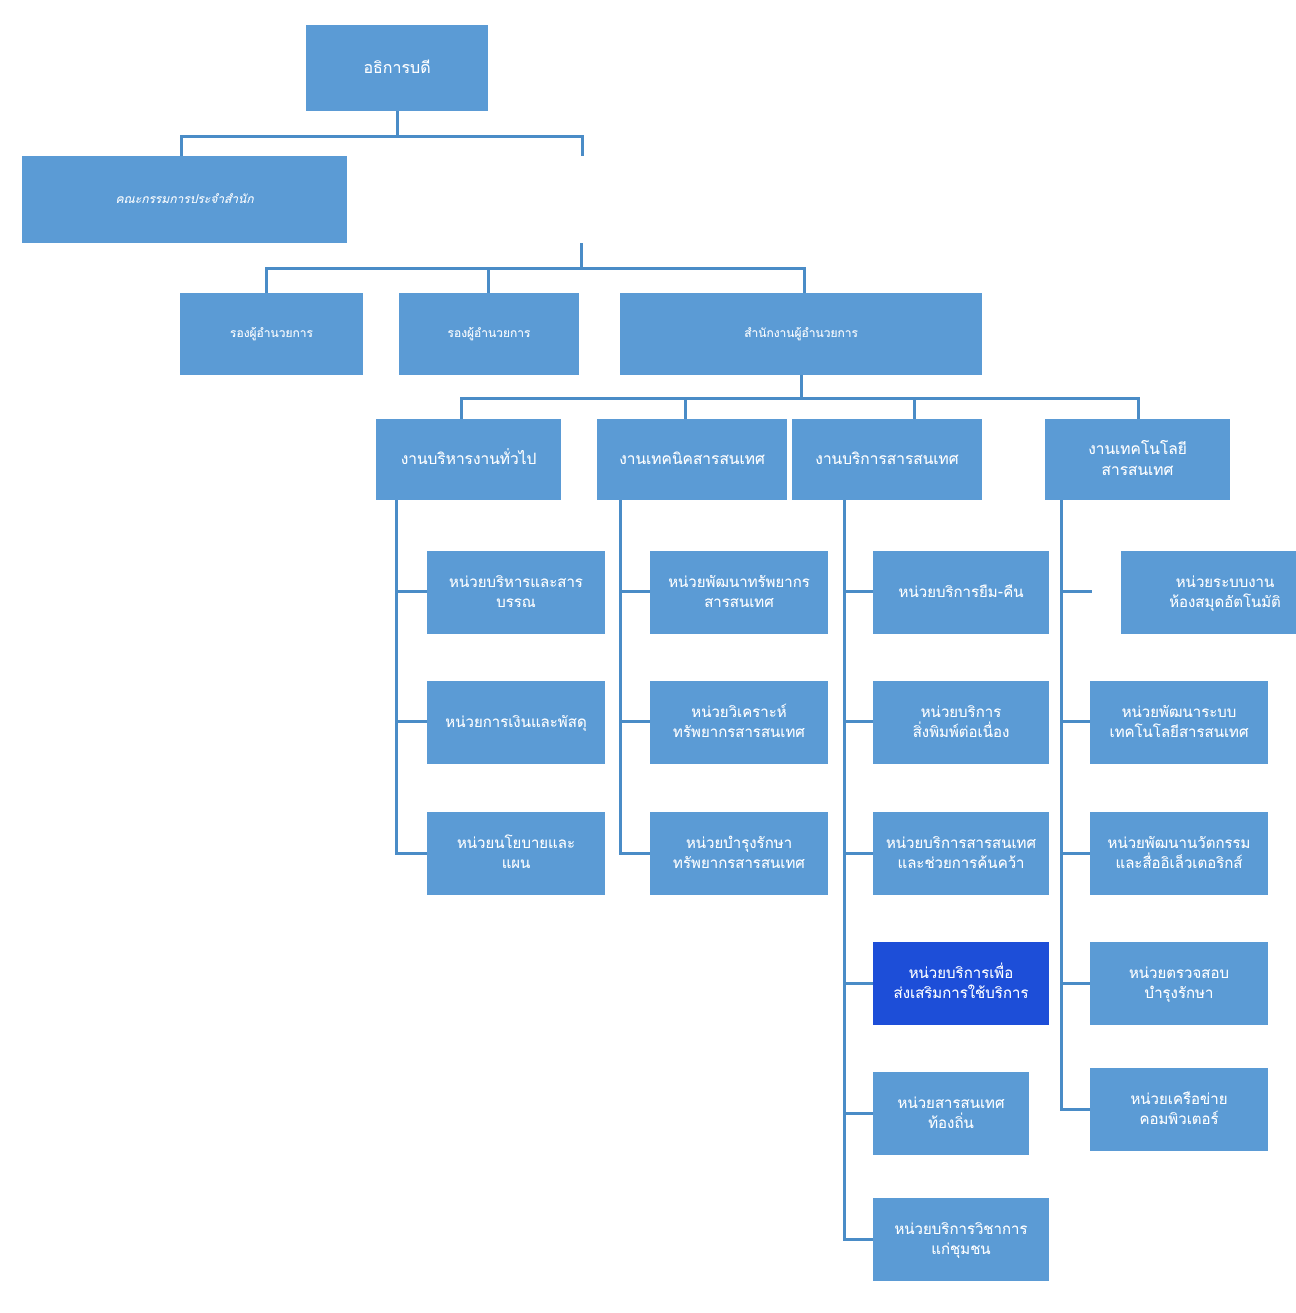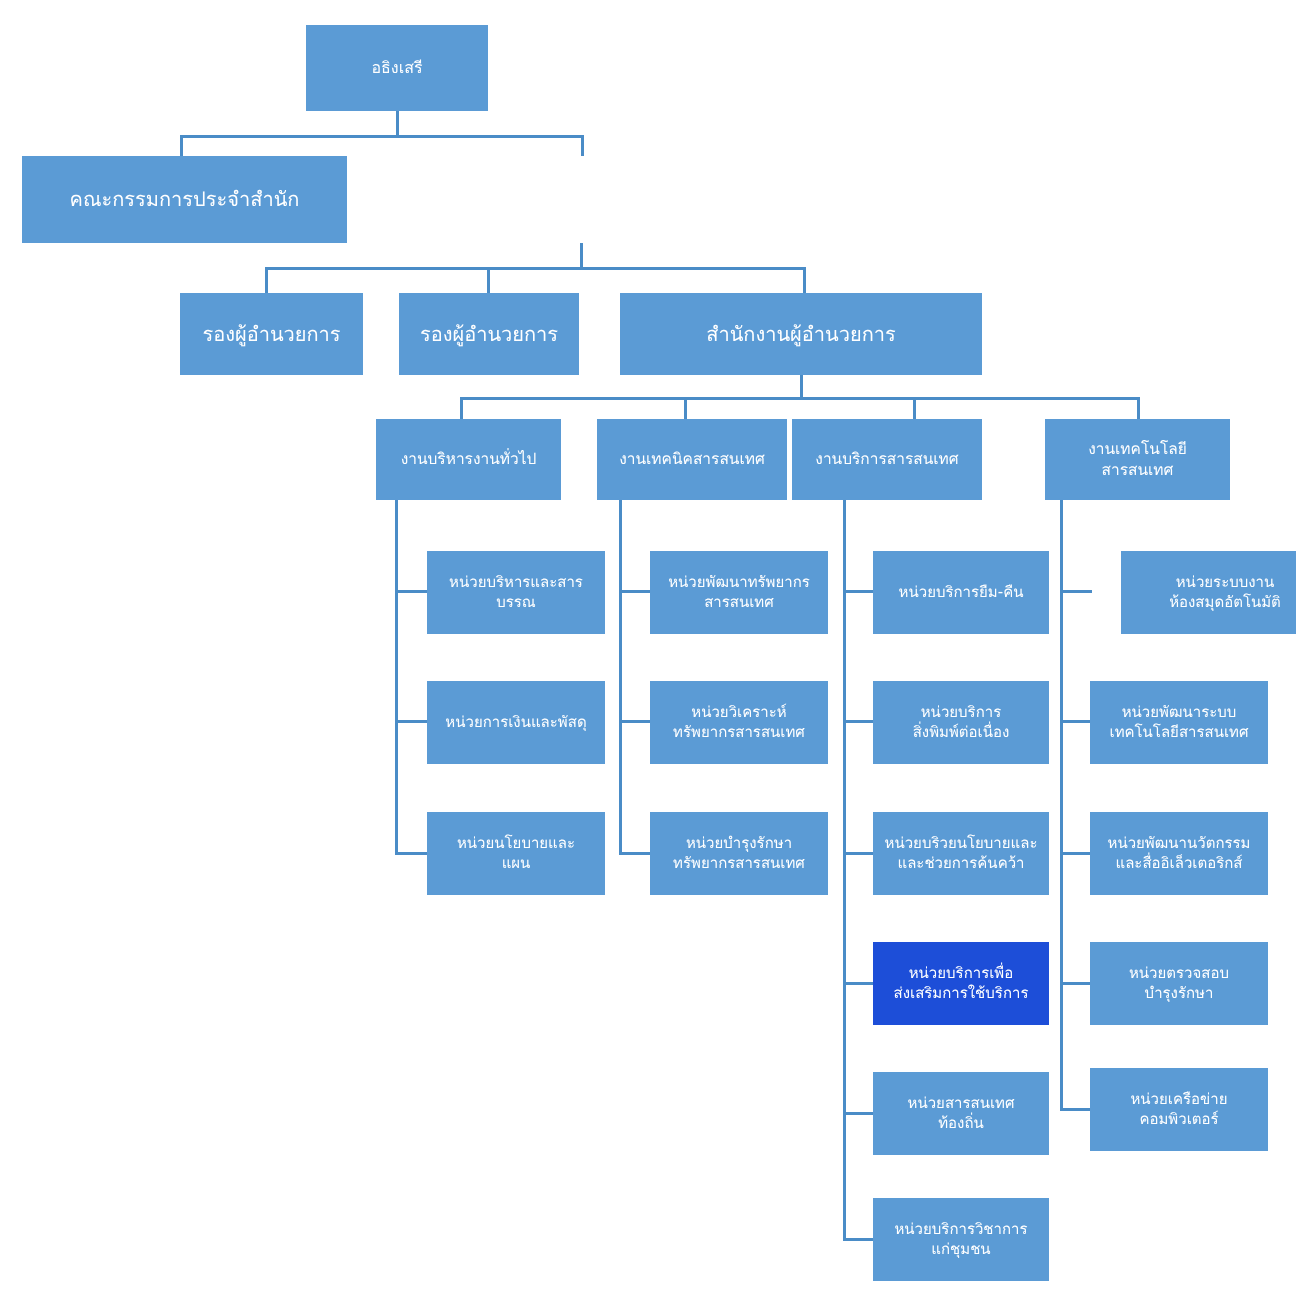--- a/index.html
+++ b/index.html
@@ -30,22 +30,22 @@
     justify-content: center;
     text-align: center;
     line-height: 1.32;
     box-sizing: border-box;
     padding: 2px 6px;
     font-size: 15.5px;
     font-weight: 400;
     white-space: pre-line;
   }
   .node.lvl0 { font-size: 16px; }
-  .node.lvl1 { font-size: 20px; }
-  .node.lvl2 { font-size: 20px; }
+  .node.lvl1 { font-size: 12px; font-style: italic; }
+  .node.lvl2 { font-size: 12px; }
   .node.lvl3 { font-size: 15.5px; }
   .node.leaf { font-size: 15px; }
 
   .conn {
     position: absolute;
     background: #4A8CC7;
   }
   .conn.h { height: 3px; }
   .conn.v { width: 3px; }
 </style>
@@ -90,21 +90,21 @@
   <div class="conn h" style="left: 843px; top: 1112px; width: 32px; height: 3px; background: rgb(74, 140, 199);"></div>
   <div class="conn h" style="left: 843px; top: 1238px; width: 32px; height: 3px; background: rgb(74, 140, 199);"></div>
 
   <div class="conn v" style="left: 1060px; top: 500px; width: 3px; height: 610px; background: rgb(74, 140, 199);"></div>
   <div class="conn h" style="left: 1060px; top: 590px; width: 32px; height: 3px; background: rgb(74, 140, 199);"></div>
   <div class="conn h" style="left: 1060px; top: 720px; width: 32px; height: 3px; background: rgb(74, 140, 199);"></div>
   <div class="conn h" style="left: 1060px; top: 852px; width: 32px; height: 3px; background: rgb(74, 140, 199);"></div>
   <div class="conn h" style="left: 1060px; top: 982px; width: 32px; height: 3px; background: rgb(74, 140, 199);"></div>
   <div class="conn h" style="left: 1060px; top: 1108px; width: 32px; height: 3px; background: rgb(74, 140, 199);"></div>
 
-  <div class="node lvl0" style="left: 306px; top: 25px; width: 182px; height: 86px; background: rgb(91, 155, 213); color: rgb(255, 255, 255);">อธิงเสรี</div>
+  <div class="node lvl0" style="left: 306px; top: 25px; width: 182px; height: 86px; background: rgb(91, 155, 213); color: rgb(255, 255, 255);">อธิการบดี</div>
 
   <div class="node lvl1" style="left: 22px; top: 156px; width: 325px; height: 87px; background: rgb(91, 155, 213); color: rgb(255, 255, 255);">คณะกรรมการประจำสำนัก</div>
 
   <div class="node lvl2" style="left: 180px; top: 293px; width: 183px; height: 82px; background: rgb(91, 155, 213); color: rgb(255, 255, 255);">รองผู้อำนวยการ</div>
   <div class="node lvl2" style="left: 399px; top: 293px; width: 180px; height: 82px; background: rgb(91, 155, 213); color: rgb(255, 255, 255);">รองผู้อำนวยการ</div>
   <div class="node lvl2" style="left: 620px; top: 293px; width: 362px; height: 82px; background: rgb(91, 155, 213); color: rgb(255, 255, 255);">สำนักงานผู้อำนวยการ</div>
 
   <div class="node lvl3" style="left: 376px; top: 419px; width: 185px; height: 81px; background: rgb(91, 155, 213); color: rgb(255, 255, 255);">งานบริหารงานทั่วไป</div>
   <div class="node lvl3" style="left: 597px; top: 419px; width: 190px; height: 81px; background: rgb(91, 155, 213); color: rgb(255, 255, 255);">งานเทคนิคสารสนเทศ</div>
   <div class="node lvl3" style="left: 792px; top: 419px; width: 190px; height: 81px; background: rgb(91, 155, 213); color: rgb(255, 255, 255);">งานบริการสารสนเทศ</div>
@@ -120,25 +120,25 @@
   <div class="node leaf" style="left: 650px; top: 551px; width: 178px; height: 83px; background: rgb(91, 155, 213); color: rgb(255, 255, 255);">หน่วยพัฒนาทรัพยากร
 สารสนเทศ</div>
   <div class="node leaf" style="left: 650px; top: 681px; width: 178px; height: 83px; background: rgb(91, 155, 213); color: rgb(255, 255, 255);">หน่วยวิเคราะห์
 ทรัพยากรสารสนเทศ</div>
   <div class="node leaf" style="left: 650px; top: 812px; width: 178px; height: 83px; background: rgb(91, 155, 213); color: rgb(255, 255, 255);">หน่วยบำรุงรักษา
 ทรัพยากรสารสนเทศ</div>
 
   <div class="node leaf" style="left: 873px; top: 551px; width: 176px; height: 83px; background: rgb(91, 155, 213); color: rgb(255, 255, 255);">หน่วยบริการยืม-คืน</div>
   <div class="node leaf" style="left: 873px; top: 681px; width: 176px; height: 83px; background: rgb(91, 155, 213); color: rgb(255, 255, 255);">หน่วยบริการ
 สิ่งพิมพ์ต่อเนื่อง</div>
-  <div class="node leaf" style="left: 873px; top: 812px; width: 176px; height: 83px; background: rgb(91, 155, 213); color: rgb(255, 255, 255);">หน่วยบริวยนโยบายและ
+  <div class="node leaf" style="left: 873px; top: 812px; width: 176px; height: 83px; background: rgb(91, 155, 213); color: rgb(255, 255, 255);">หน่วยบริการสารสนเทศ
 และช่วยการค้นคว้า</div>
   <div class="node leaf" style="left: 873px; top: 942px; width: 176px; height: 83px; background: #1d4ed8; color: rgb(255, 255, 255);">หน่วยบริการเพื่อ
 ส่งเสริมการใช้บริการ</div>
-  <div class="node leaf" style="left: 873px; top: 1072px; width: 176px; height: 83px; background: rgb(91, 155, 213); color: rgb(255, 255, 255);">หน่วยสารสนเทศ
+  <div class="node leaf" style="left: 873px; top: 1072px; width: 156px; height: 83px; background: rgb(91, 155, 213); color: rgb(255, 255, 255);">หน่วยสารสนเทศ
 ท้องถิ่น</div>
   <div class="node leaf" style="left: 873px; top: 1198px; width: 176px; height: 83px; background: rgb(91, 155, 213); color: rgb(255, 255, 255);">หน่วยบริการวิชาการ
 แก่ชุมชน</div>
 
   <div class="node leaf" style="left: 1090px; top: 551px; width: 208px; height: 83px; background: rgb(91, 155, 213); color: rgb(255, 255, 255); margin-left: 31px;">หน่วยระบบงาน
 ห้องสมุดอัตโนมัติ</div>
   <div class="node leaf" style="left: 1090px; top: 681px; width: 178px; height: 83px; background: rgb(91, 155, 213); color: rgb(255, 255, 255);">หน่วยพัฒนาระบบ
 เทคโนโลยีสารสนเทศ</div>
   <div class="node leaf" style="left: 1090px; top: 812px; width: 178px; height: 83px; background: rgb(91, 155, 213); color: rgb(255, 255, 255);">หน่วยพัฒนานวัตกรรม
 และสื่ออิเล็วเตอริกส์</div>

